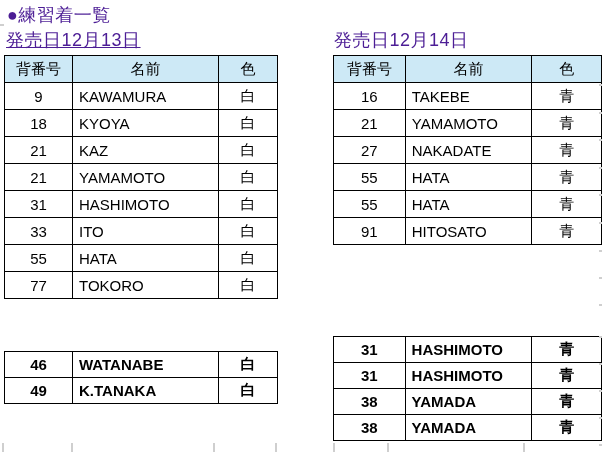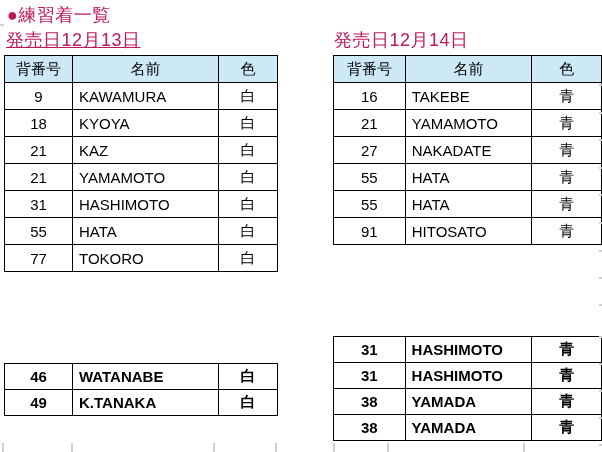--- a/index.html
+++ b/index.html
@@ -3,21 +3,21 @@
 <meta charset="utf-8">
 <style>
   html,body{margin:0;padding:0;}
   body{
     width:602px;height:452px;position:relative;overflow:hidden;
     background:#ffffff;
     font-family:"Liberation Sans","DejaVu Sans",sans-serif;
     color:#000;
   }
   .heading{
-    position:absolute;font-size:18px;line-height:20px;color:#be185d;
+    position:absolute;font-size:18px;line-height:20px;color:#4c1d95;
     white-space:nowrap;letter-spacing:0.5px;
   }
   #title{left:7px;top:5px;}
   #date-left{left:6px;top:30px;text-decoration:underline;}
   #date-right{left:334px;top:30px;}
 
   table{
     position:absolute;border-collapse:collapse;table-layout:fixed;
     background:#fff;
   }
@@ -33,21 +33,21 @@
   
   .sec-l .c0{width:67px;}
   .sec-l .c1{width:139px;}
   .sec-l .c2{width:58px;}
   
   .sec-r .c0{width:71px;}
   .sec-r .c1{width:120px;}
   .sec-r .c2{width:69px;}
 
   #table-left-main {left:4px;  top:55px;}
-  #table-left-extra{left:4px;  top:363px;padding-left:40px;}
+  #table-left-extra{left:4px;  top:351px;padding-left:40px;}
   #table-right-main{left:333px;top:55px;}
   #table-right-extra{left:333px;top:336px;}
 
   table.extra td{font-weight:700;height:25px;font-size:15px;}
 
   .gridline{position:absolute;background:#cfcfcf;}
 </style>
 </head>
 <body>
 
@@ -80,20 +80,25 @@
         <td class="c2">白</td>
       </tr>
       <tr>
         <td class="c0">21</td>
         <td class="c1">YAMAMOTO</td>
         <td class="c2">白</td>
       </tr>
       <tr>
         <td class="c0">31</td>
         <td class="c1">HASHIMOTO</td>
+        <td class="c2">白</td>
+      </tr>
+      <tr>
+        <td class="c0">33</td>
+        <td class="c1">ITO</td>
         <td class="c2">白</td>
       </tr>
       <tr>
         <td class="c0">55</td>
         <td class="c1">HATA</td>
         <td class="c2">白</td>
       </tr>
       <tr>
         <td class="c0">77</td>
         <td class="c1">TOKORO</td>

